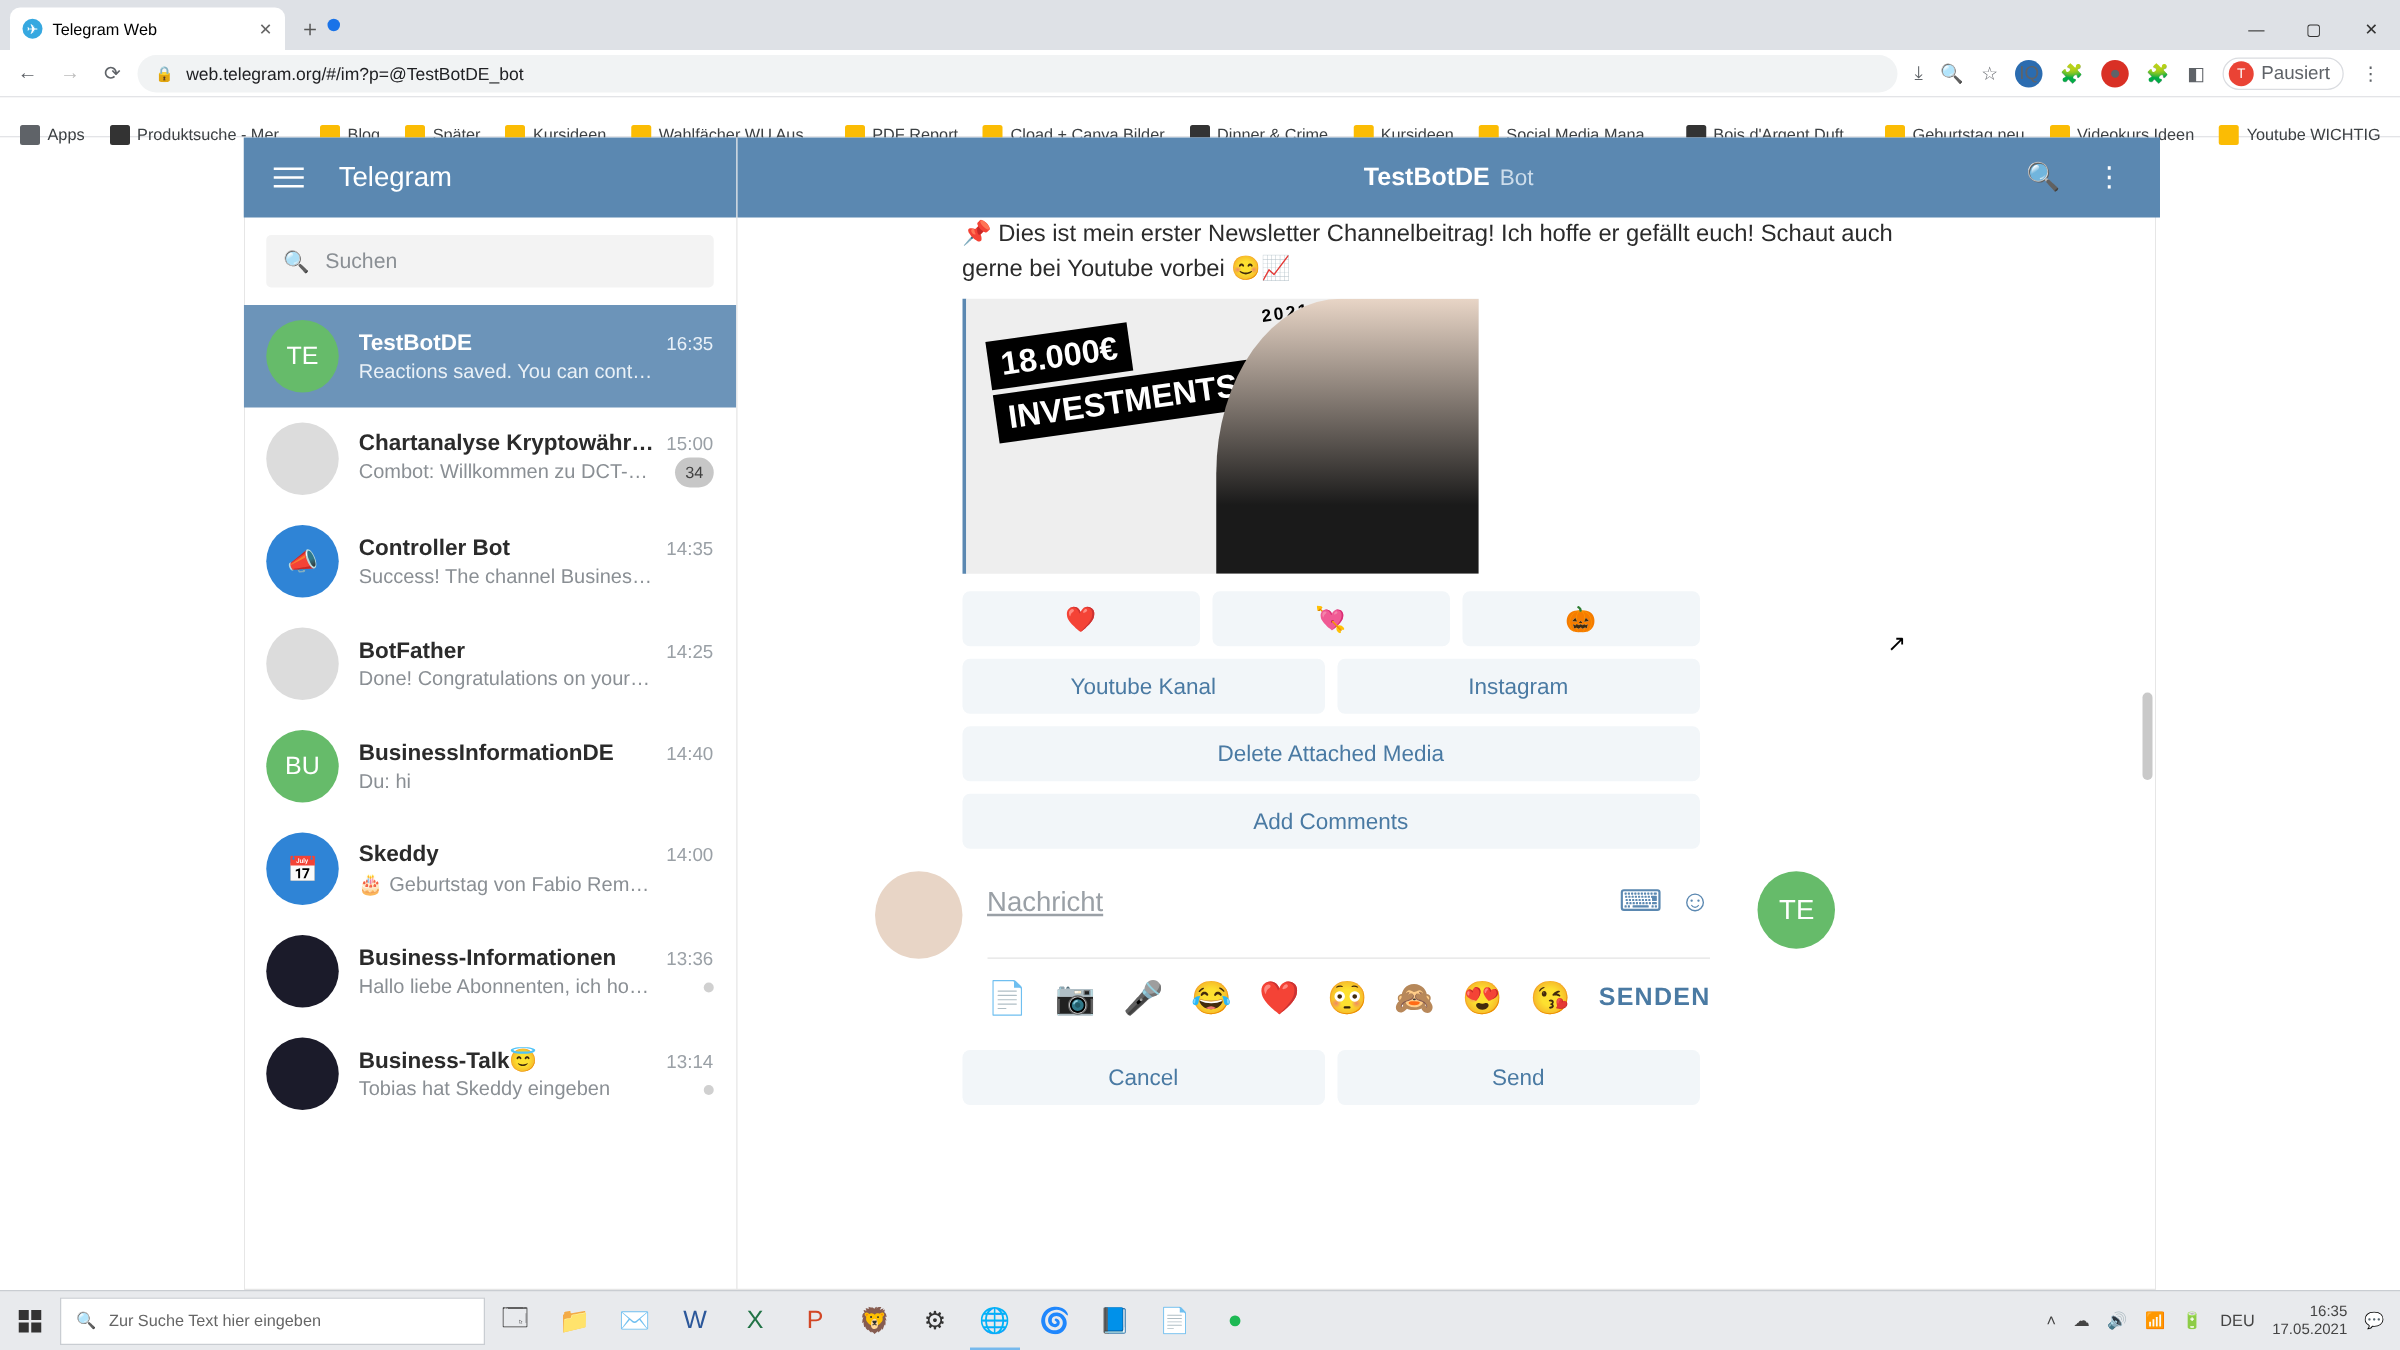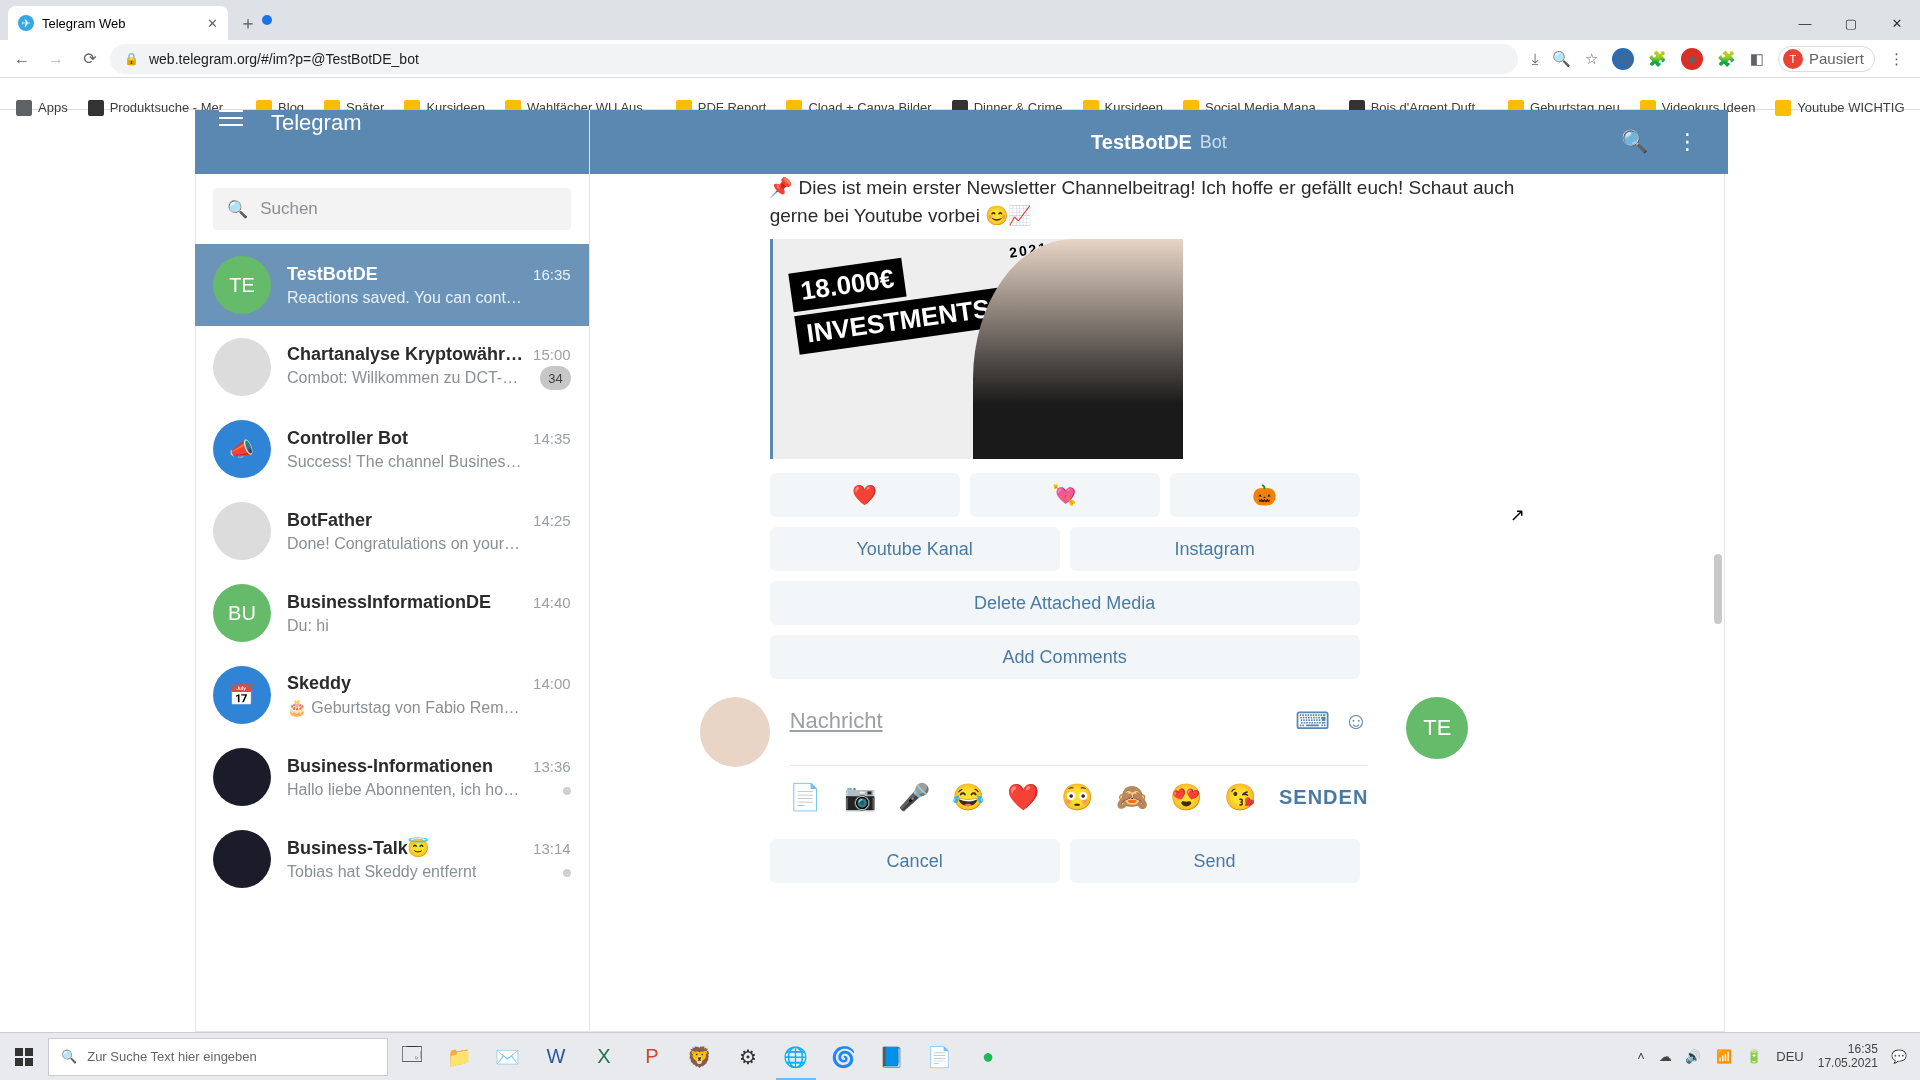--- a/index.html
+++ b/index.html
@@ -31,21 +31,21 @@
 .bm .bmico { width: 16px; height: 16px; background: #fbbc04; border-radius: 2px; flex: none; }
 .bm .bmico.apps { background: #5f6368; }
 .bm .bmico.dark { background: #333; }
 .bookmarks-bar .spacer { flex: 1; }
 
 
 .viewport { height: calc(1080px - 40px - 38px - 32px - 48px); background: #fff; display: flex; justify-content: center; }
 .tg { width: 1530px; height: 100%; display: flex; background: #fff; box-shadow: 0 0 0 1px #e6e6e6 inset; }
 
 .tg-left { width: 470px; display: flex; flex-direction: column; border-right: 1px solid #e6e6e6; }
-.tg-header { height: 64px; background: #5b88b1; color: #fff; display: flex; align-items: flex-start; padding: 0 24px; gap: 28px; }
+.tg-header { height: 64px; background: #5b88b1; color: #fff; display: flex; align-items: center; padding: 0 24px; gap: 28px; }
 .hamburger { display: flex; flex-direction: column; gap: 5px; width: 24px; }
 .hamburger span { height: 2px; background: #fff; }
 .tg-title { font-size: 22px; font-weight: 500; }
 
 .search-wrap { padding: 14px 18px; }
 .search-box { height: 42px; background: #f3f3f3; border-radius: 4px; display: flex; align-items: center; padding: 0 14px; gap: 12px; color: #8a8f94; font-size: 17px; }
 
 .chat-list { flex: 1; overflow: hidden; }
 .chat-item { display: flex; align-items: center; padding: 12px 18px; gap: 16px; position: relative; }
 .chat-item.selected { background: #6c94b9; color: #fff; }
@@ -332,21 +332,21 @@
             </div>
           </div>
           <div class="chat-item">
             <div class="avatar dark"></div>
             <div class="meta">
               <div class="row1">
                 <div class="name">Business-Talk😇</div>
                 <div class="time">13:14</div>
               </div>
               <div class="row1">
-                <div class="preview">Tobias hat Skeddy entfernt</div>
+                <div class="preview">Tobias hat Skeddy eingeben</div>
                 <div class="dot"></div>
               </div>
             </div>
           </div>
         </div>
     </div>
 
     <div class="tg-right">
       <div class="tg-right-header">
         <span class="title">TestBotDE</span>

